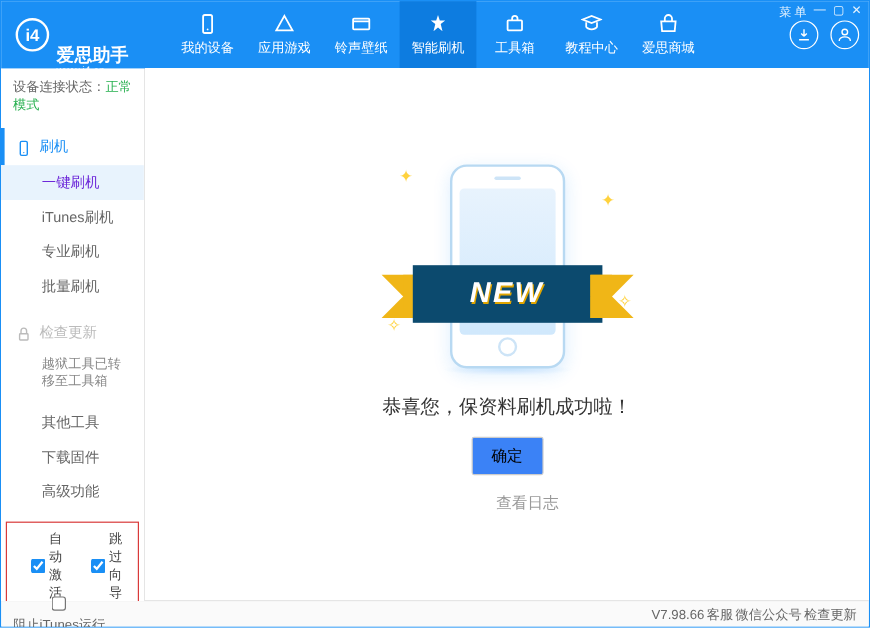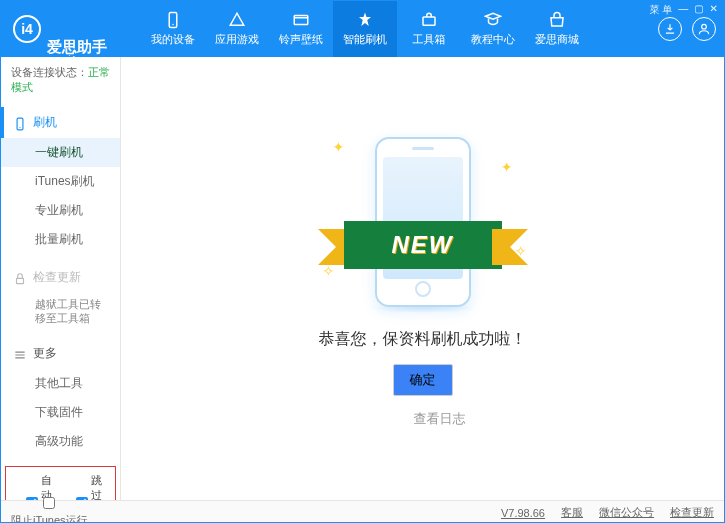--- a/index.html
+++ b/index.html
@@ -21,44 +21,44 @@
 .head-right .circ { width: 24px; height: 24px; border: 1.5px solid #fff; border-radius: 50%; display: flex; align-items: center; justify-content: center; cursor: pointer; }
 .content { display: flex; height: 443px; }
 .sidebar { width: 120px; border-right: 1px solid #e5e5e5; display: flex; flex-direction: column; font-size: 12px; background: #fff; overflow-y: auto; }
 .conn-status { padding: 8px 10px; color: #666; font-size: 11px; }
 .conn-status b { color: #27b04f; font-weight: normal; }
 .side-section { margin-bottom: 4px; }
 .side-head { display: flex; align-items: flex-end; gap: 6px; padding: 7px 12px; color: #555; cursor: pointer; }
 .side-head.acc { color: #1a8ff5; border-left: 3px solid #1a8ff5; padding-left: 9px; }
 .side-head .ico { width: 14px; height: 14px; display: flex; align-items: center; justify-content: center; }
 .side-sub { padding: 6px 10px 6px 34px; color: #666; cursor: pointer; }
-.side-sub.active { background: #e8f3fd; color: #14532d; }
+.side-sub.active { background: #e8f3fd; color: #6d28d9; }
 .side-sub.small { font-size: 11px; color: #888; line-height: 1.3; padding-top: 4px; padding-bottom: 4px; }
 .side-sep { height: 1px; background: #eee; margin: 2px 0; }
 .red-box { border: 1.5px solid #d93a3a; margin: 6px 4px; padding: 6px 20px; display: flex; gap: 24px; font-size: 11px; color: #444; }
 .red-box label { display: flex; align-items: center; gap: 3px; cursor: pointer; }
 .main { flex: 1; display: flex; flex-direction: column; align-items: center; justify-content: center; background: #fff; position: relative; }
 .illus { width: 260px; height: 180px; position: relative; margin-bottom: 12px; }
 .phone { position: absolute; left: 50%; top: 8px; transform: translateX(-50%); width: 96px; height: 170px; background: #fff; border: 2px solid #b8d9f2; border-radius: 14px; box-shadow: 0 4px 14px rgba(26,143,245,0.15); }
 .phone::before { content: ""; position: absolute; top: 8px; left: 50%; transform: translateX(-50%); width: 22px; height: 3px; background: #cde4f7; border-radius: 2px; }
 .phone::after { content: ""; position: absolute; bottom: 8px; left: 50%; transform: translateX(-50%); width: 12px; height: 12px; border: 2px solid #cde4f7; border-radius: 50%; }
 .phone-screen { position: absolute; top: 18px; left: 6px; right: 6px; bottom: 26px; background: linear-gradient(180deg,#e8f3fd,#d0e8fc); border-radius: 4px; }
 .shadow-el { position: absolute; bottom: -4px; left: 50%; transform: translateX(-50%); width: 110px; height: 10px; background: radial-gradient(ellipse, rgba(26,143,245,0.15), transparent 70%); }
 .ribbon { position: absolute; top: 92px; left: 50%; transform: translateX(-50%); width: 194px; height: 48px; }
-.ribbon-body { position: absolute; left: 18px; right: 18px; top: 0; bottom: 0; background: #15803d; display: flex; align-items: center; justify-content: center; font-size: 24px; font-weight: 900; font-style: italic; color: #fff; letter-spacing: 2px; text-shadow: 1px 1px 0 #e0a500; }
+.ribbon-body { position: absolute; left: 18px; right: 18px; top: 0; bottom: 0; background: #0c4a6e; display: flex; align-items: center; justify-content: center; font-size: 24px; font-weight: 900; font-style: italic; color: #fff; letter-spacing: 2px; text-shadow: 1px 1px 0 #e0a500; }
 .ribbon::before, .ribbon::after { content: ""; position: absolute; top: 8px; width: 0; height: 0; border: 18px solid #f0b617; }
 .ribbon::before { left: -8px; border-left-color: transparent; }
 .ribbon::after { right: -8px; border-right-color: transparent; }
 .sparkle { position: absolute; color: #ffd23d; font-size: 14px; }
 .success-text { font-size: 16px; color: #333; margin: 8px 0 14px; }
 .ok-btn { border: 1px solid #ccc; background: #3b82f6; padding: 6px 16px; font-size: 13px; cursor: pointer; border-radius: 2px; }
 .log-link { color: #999; font-size: 13px; margin-top: 14px; cursor: pointer; margin-left: 34px; }
 .footer { height: 24px; border-top: 1px solid #e5e5e5; display: flex; align-items: center; padding: 0 10px; font-size: 11px; color: #666; background: #fafafa; }
 .footer-left { display: flex; align-items: center; gap: 4px; flex-direction: column; }
-.footer-right { margin-left: auto; display: flex; gap: 16px; align-items: center; text-decoration: underline; }
+.footer-right { margin-left: auto; display: flex; gap: 2px; align-items: center; }
 .footer-right span { cursor: pointer; }
 input[type=checkbox] { accent-color: #1a8ff5; width: 12px; height: 12px; cursor: pointer; }
 </style>
 </head>
 <body>
 
 <div class="header">
   <div class="title-bar">
     <span>菜 单</span>
     <span>—</span>
@@ -184,28 +184,20 @@
               <path d="M8 11V7a4 4 0 018 0v4"></path>
             </svg>
           </span>
         <span>检查更新</span>
       </div>
       <div class="side-sub small">越狱工具已转移至工具箱</div>
     </div>
     <div class="side-sep"></div>
 
     <div class="side-section">
-      <div class="side-head">
-        <span class="ico">
-            <svg viewBox="0 0 24 24" stroke="#888" stroke-width="2">
-              <path d="M4 7h16M4 12h16M4 17h16"></path>
-            </svg>
-          </span>
-        <span>更多</span>
-      </div>
       <div id="more-items">
           <div class="side-sub">其他工具</div>
           <div class="side-sub">下载固件</div>
           <div class="side-sub">高级功能</div>
         </div>
     </div>
 
     <div class="red-box">
       <label>
         <input type="checkbox" checked="" style=""> 

